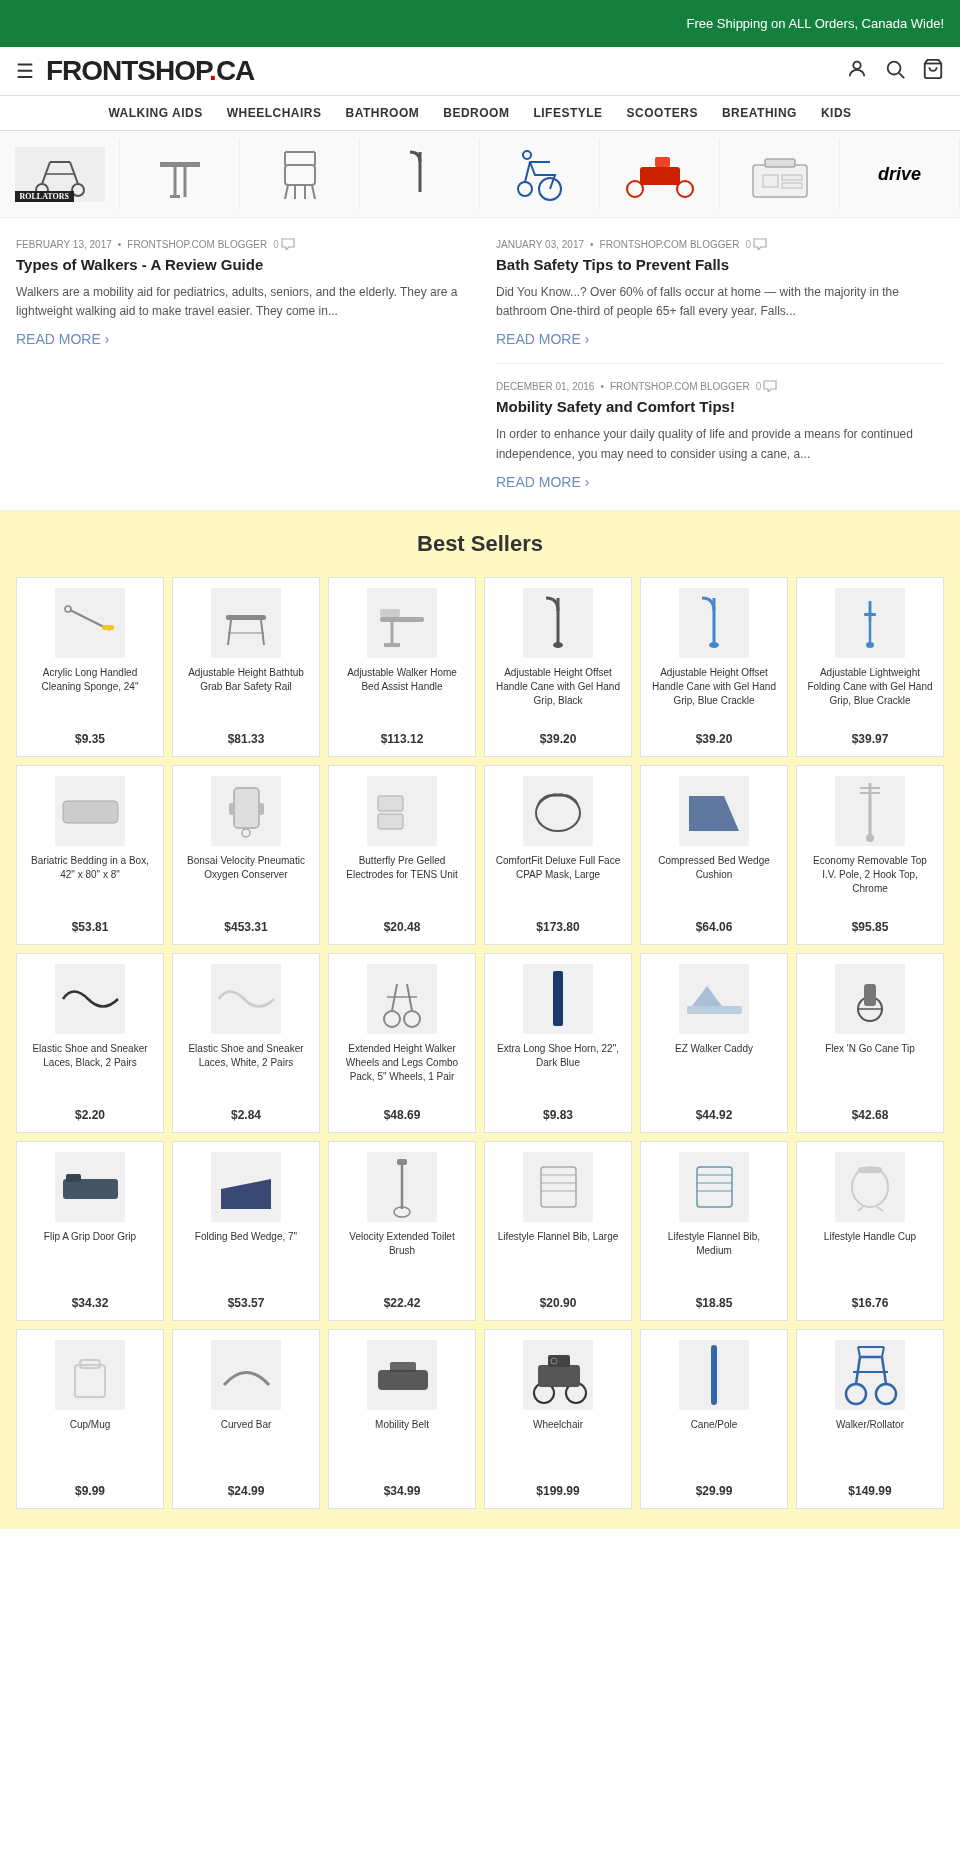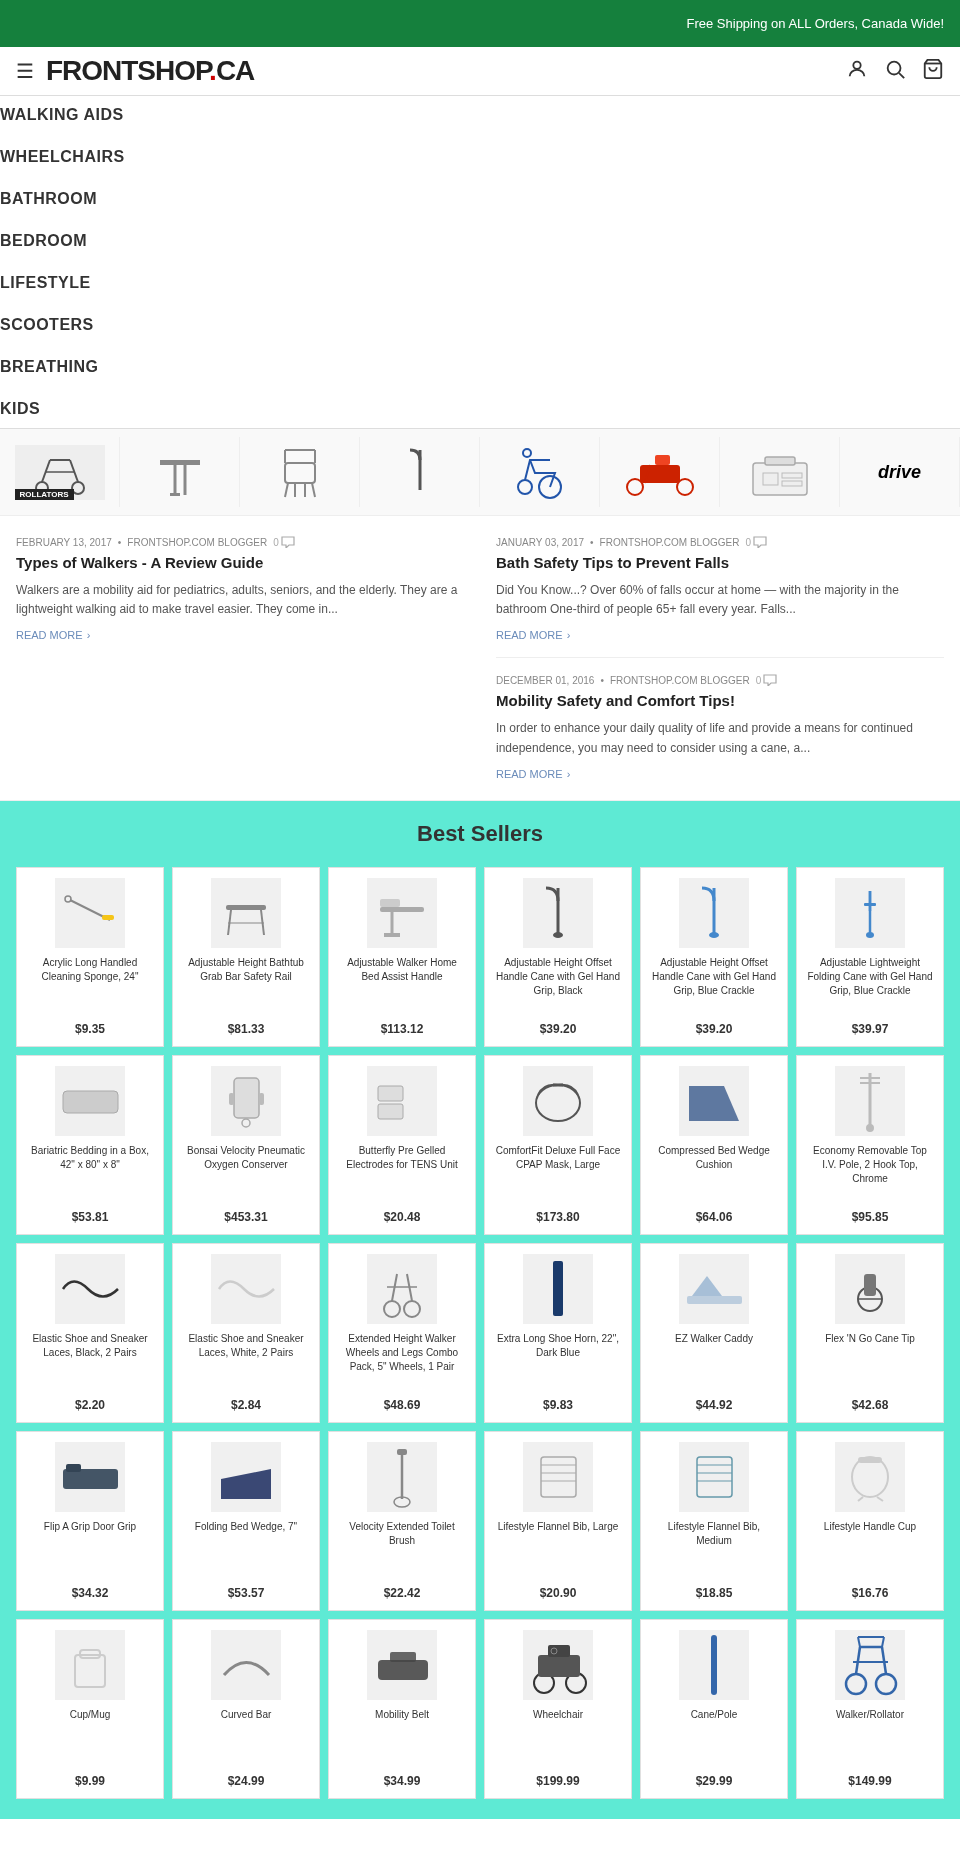--- a/index.html
+++ b/index.html
@@ -34,25 +34,24 @@
     .header-icon { cursor: pointer; font-size: 20px; color: #333; }
     .hamburger { font-size: 20px; cursor: pointer; }
 
     
     .nav {
       display: flex;
       justify-content: center;
       gap: 24px;
       padding: 10px 0;
       border-bottom: 1px solid #ddd;
-      font-size: 16px;
+      font-size: 12px;
       font-weight: bold;
       text-transform: uppercase;
       letter-spacing: 0.5px;
-      flex-direction: column;
     }
     .nav-item { cursor: pointer; color: #333; }
 
     
     .brand-carousel {
       display: flex;
       align-items: center;
       overflow: hidden;
       border-bottom: 1px solid #eee;
       padding: 8px 0;
@@ -89,26 +88,26 @@
       color: #888;
       text-transform: uppercase;
       margin-bottom: 4px;
       display: flex;
       align-items: center;
       gap: 6px;
     }
     .blog-meta .dot { color: #888; }
     .blog-title { font-size: 15px; font-weight: bold; color: #222; margin-bottom: 8px; line-height: 1.4; }
     .blog-excerpt { font-size: 12px; color: #555; line-height: 1.6; margin-bottom: 10px; }
-    .read-more { font-size: 11px; color: #6b8cba; text-transform: uppercase; cursor: pointer; display: flex; align-items: center; gap: 4px; }
+    .read-more { font-size: 14px; color: #6b8cba; text-transform: uppercase; cursor: pointer; display: flex; align-items: center; gap: 4px; }
     .comment-icon { display: inline-flex; align-items: center; gap: 2px; font-size: 10px; color: #aaa; }
     .blog-divider { border: none; border-top: 1px solid #eee; margin: 16px 0; }
 
     
-    .bestsellers-section { padding: 20px 16px; background: #5eead4; }
+    .bestsellers-section { padding: 20px 16px; background: #fef9c3; }
     .bestsellers-title { text-align: center; font-size: 22px; font-weight: bold; margin-bottom: 20px; }
     .products-grid { display: grid; grid-template-columns: repeat(6, 1fr); gap: 8px; }
     .product-card {
       background: #fff;
       border: 1px solid #e0e0e0;
       padding: 10px 8px;
       display: flex;
       flex-direction: column;
       align-items: center;
       min-height: 180px;
@@ -190,21 +189,21 @@
   <div class="brand-item" style="position:relative;">
     <div style="width:90px;height:55px;background:#eee;display:flex;align-items:center;justify-content:center;position:relative;">
       <svg width="60" height="45" viewBox="0 0 60 45">
         <circle cx="12" cy="38" r="6" fill="none" stroke="#555" stroke-width="2"></circle>
         <circle cx="48" cy="38" r="6" fill="none" stroke="#555" stroke-width="2"></circle>
         <line x1="12" y1="32" x2="20" y2="10" stroke="#555" stroke-width="2"></line>
         <line x1="48" y1="32" x2="40" y2="10" stroke="#555" stroke-width="2"></line>
         <line x1="20" y1="10" x2="40" y2="10" stroke="#555" stroke-width="2"></line>
         <line x1="15" y1="22" x2="45" y2="22" stroke="#555" stroke-width="1.5"></line>
       </svg>
-      <div style="position:absolute;bottom:0;left:0;background:#222;color:#fff;font-size:8px;font-weight:bold;padding:1px 5px;">ROLLATORS</div>
+      <div style="position:absolute;bottom:0;left:0;background:#222;color:#fff;font-size:8px;font-weight:bold;padding:1px 5px;font-family:Liberation Serif, serif;">ROLLATORS</div>
     </div>
   </div>
 
   <div class="brand-item">
     <svg width="60" height="55" viewBox="0 0 60 55">
       <rect x="10" y="15" width="40" height="5" fill="#888"></rect>
       <line x1="25" y1="20" x2="25" y2="50" stroke="#888" stroke-width="3"></line>
       <rect x="20" y="48" width="10" height="3" fill="#888"></rect>
       <line x1="35" y1="20" x2="35" y2="50" stroke="#888" stroke-width="3"></line>
     </svg>

